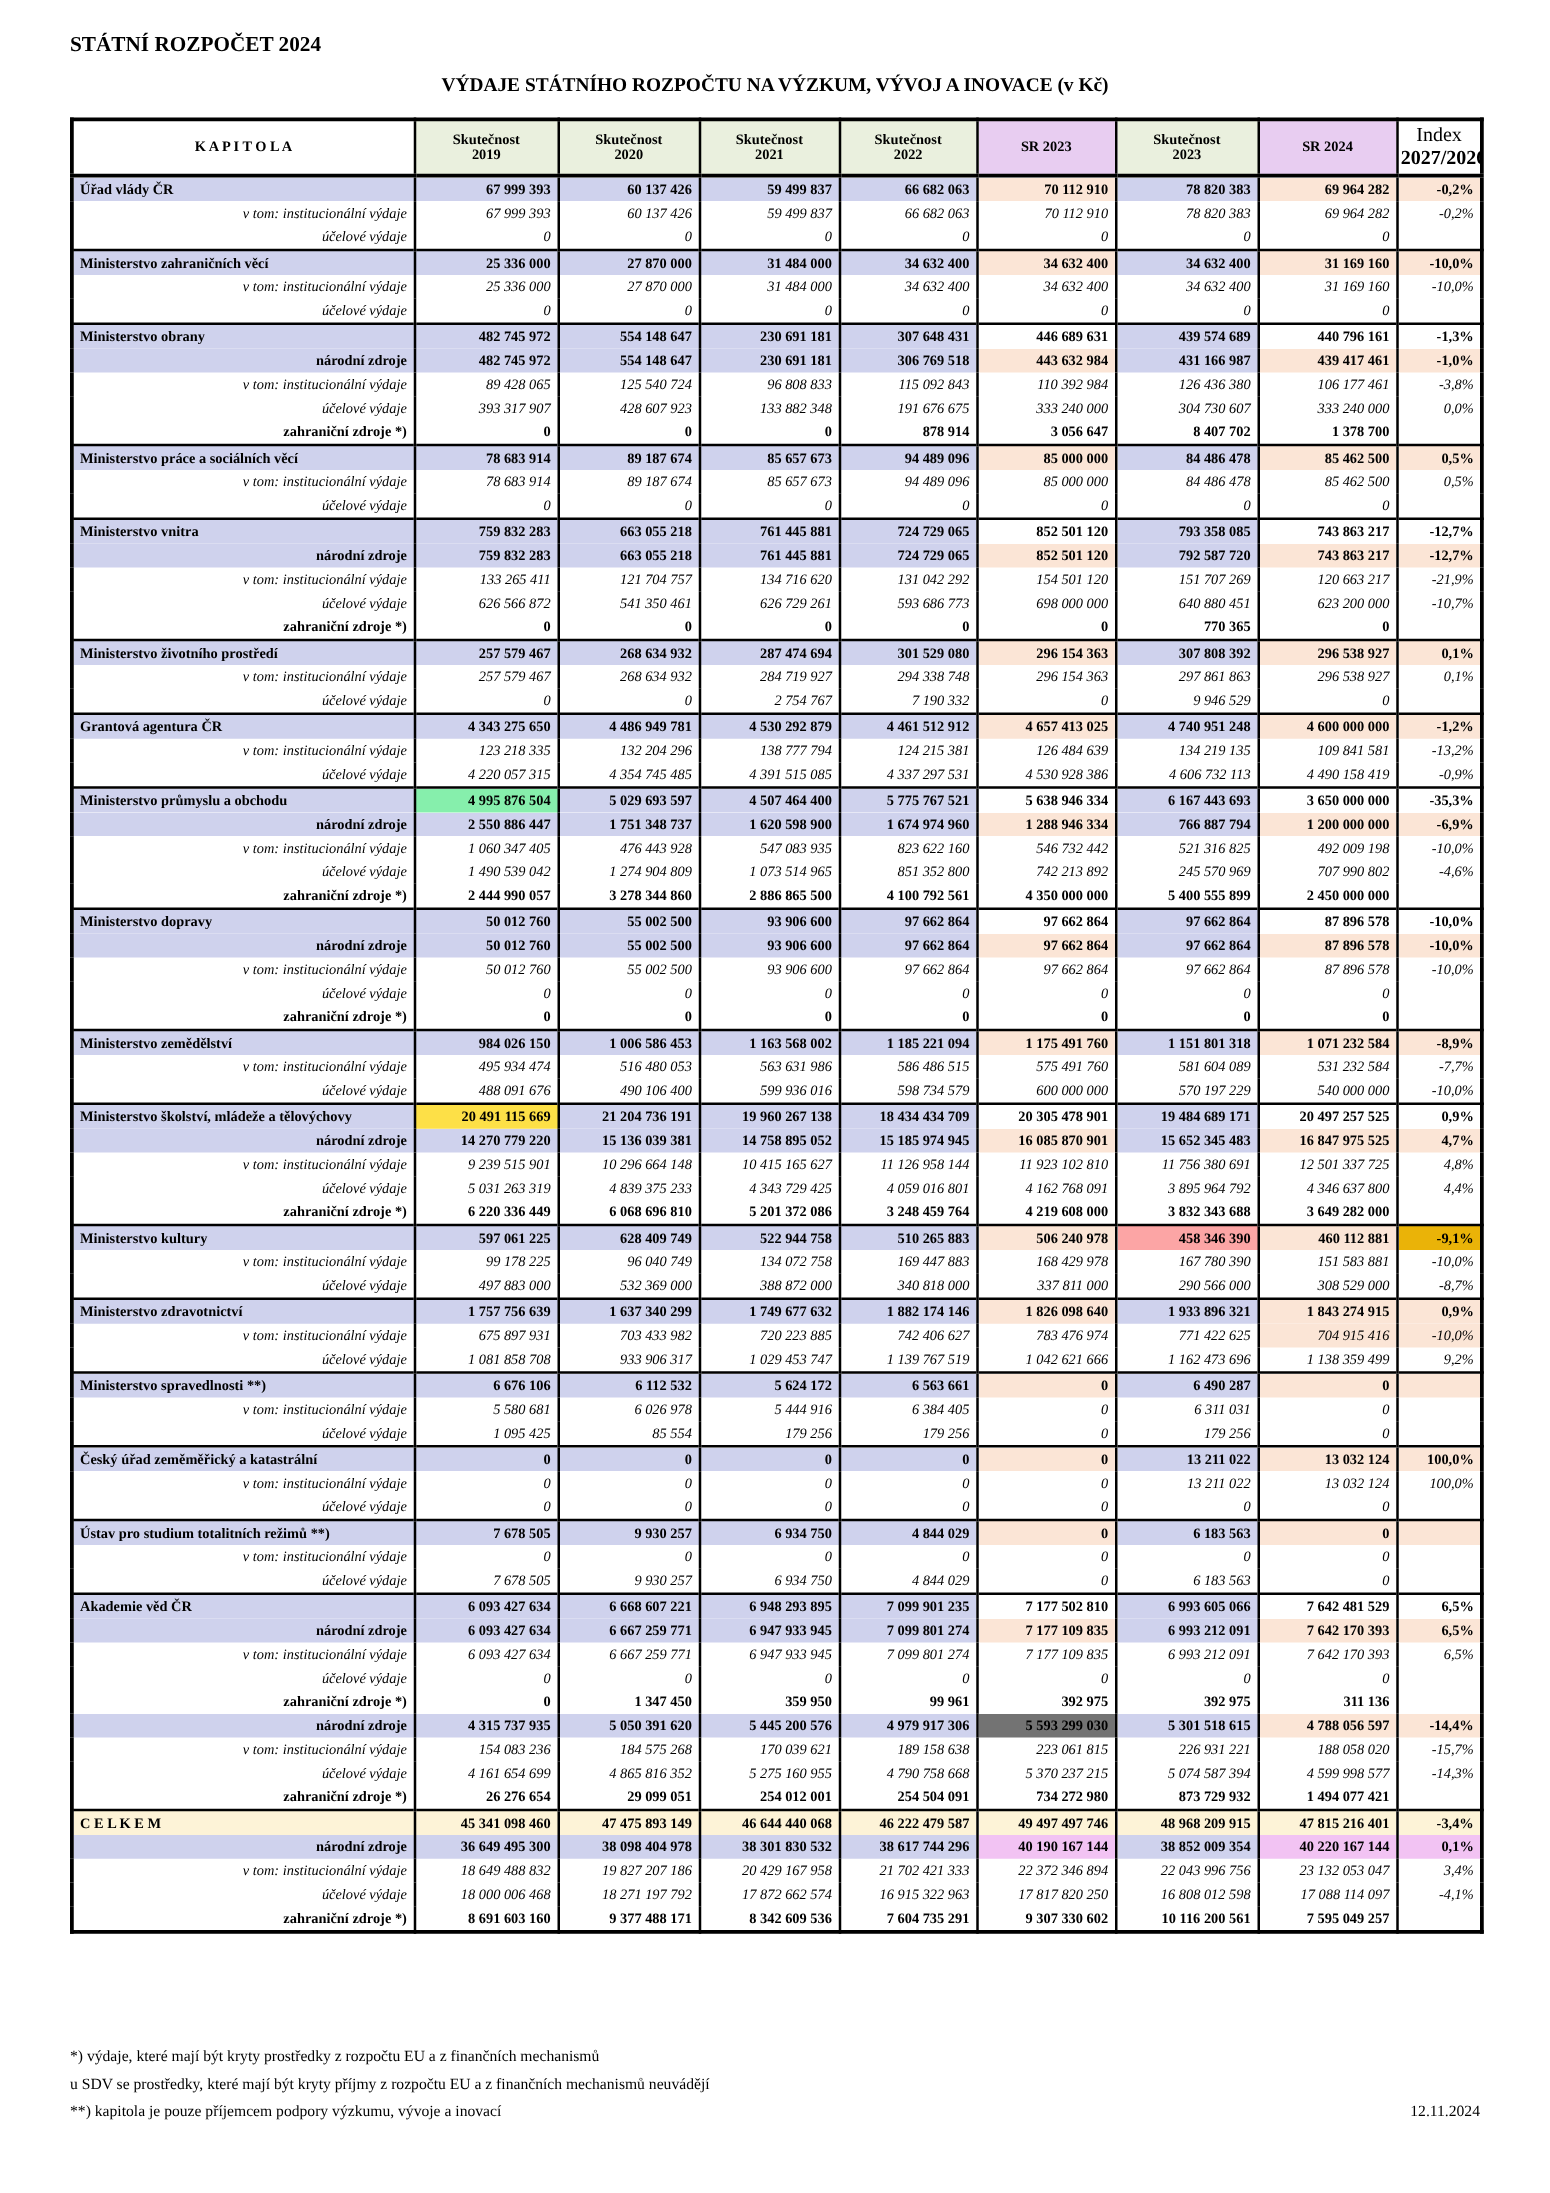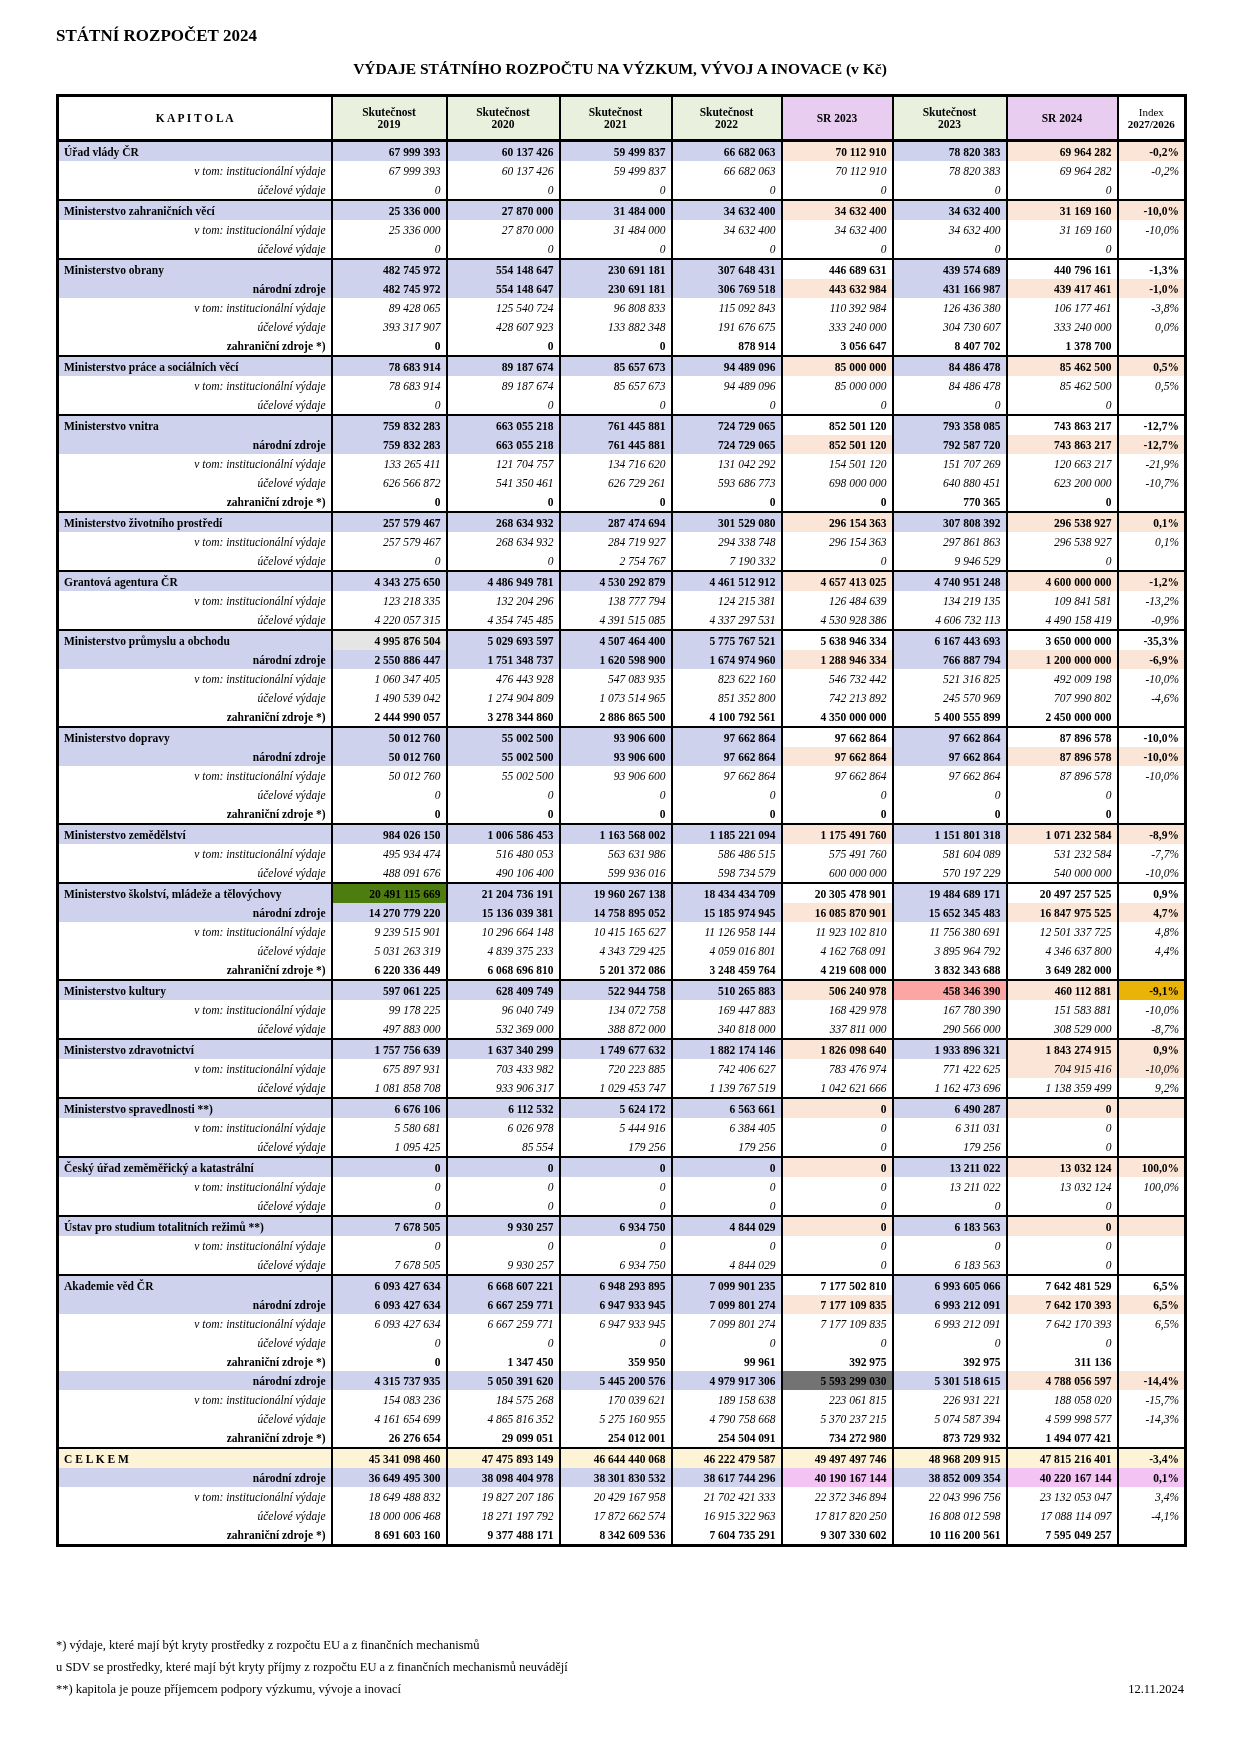--- a/index.html
+++ b/index.html
@@ -4,21 +4,21 @@
 <style>
   html,body{margin:0;padding:0;background:#fff;}
   body{width:1240px;height:1754px;font-family:"Liberation Serif","DejaVu Serif",serif;color:#000;position:relative;}
   .page{padding:26px 56px 0 56px;}
   .doc-heading{font-size:17px;font-weight:bold;margin:0 0 14px 0;}
   .doc-title{font-size:15.5px;font-weight:bold;text-align:center;margin:0 0 16px 0;}
   table.budget{border-collapse:collapse;table-layout:fixed;width:1128px;border:3px solid #000;}
   table.budget th,table.budget td{border-left:2px solid #000;border-right:2px solid #000;overflow:hidden;white-space:nowrap;}
   thead th{border-bottom:3px solid #000;height:42px;vertical-align:middle;text-align:center;font-size:11.5px;font-weight:bold;padding:0 2px;}
   thead th .h2{font-weight:bold;}
-  thead th.idx-h{font-weight:normal;font-size:11px;}
+  thead th.idx-h{font-weight:normal;font-size:16px;}
   tbody td{height:19px;padding:0 5px;font-size:11.5px;vertical-align:middle;}
   tbody td.num{text-align:right;}
   tbody td.lbl{text-align:right;}
   tr.sep td{border-top:2px solid #000;}
   tr.main td,tr.nat td,tr.for td,tr.total td{font-weight:bold;}
   tr.sub td{font-style:italic;}
   tr.main td.lbl,tr.total td.lbl{text-align:left;}
   .notes{margin-top:88px;font-size:12.5px;line-height:1.75;}
   .note-line{display:block;}
   .note-row{display:flex;justify-content:space-between;align-items:baseline;}
@@ -351,21 +351,21 @@
           <td class="num">4 354 745 485</td>
           <td class="num">4 391 515 085</td>
           <td class="num">4 337 297 531</td>
           <td class="num">4 530 928 386</td>
           <td class="num">4 606 732 113</td>
           <td class="num">4 490 158 419</td>
           <td class="num">-0,9%</td>
         </tr>
         <tr class="main sep">
           <td class="lbl" style="background: rgb(207, 210, 237);">Ministerstvo průmyslu a obchodu</td>
-          <td class="num" style="background: #e5e5e5; text-align: right;">4 995 876 504</td>
+          <td class="num" style="background: #86efac; text-align: right;">4 995 876 504</td>
           <td class="num" style="background: rgb(207, 210, 237);">5 029 693 597</td>
           <td class="num" style="background: rgb(207, 210, 237);">4 507 464 400</td>
           <td class="num" style="background: rgb(207, 210, 237);">5 775 767 521</td>
           <td class="num">5 638 946 334</td>
           <td class="num" style="background: rgb(207, 210, 237);">6 167 443 693</td>
           <td class="num">3 650 000 000</td>
           <td class="num">-35,3%</td>
         </tr>
         <tr class="nat">
           <td class="lbl" style="background: rgb(207, 210, 237);">národní zdroje</td>
@@ -494,21 +494,21 @@
           <td class="num">490 106 400</td>
           <td class="num">599 936 016</td>
           <td class="num">598 734 579</td>
           <td class="num">600 000 000</td>
           <td class="num">570 197 229</td>
           <td class="num">540 000 000</td>
           <td class="num">-10,0%</td>
         </tr>
         <tr class="main sep">
           <td class="lbl" style="background: rgb(207, 210, 237);">Ministerstvo školství, mládeže a tělovýchovy</td>
-          <td class="num" style="background: #4d7c0f;">20 491 115 669</td>
+          <td class="num" style="background: #fde047;">20 491 115 669</td>
           <td class="num" style="background: rgb(207, 210, 237);">21 204 736 191</td>
           <td class="num" style="background: rgb(207, 210, 237);">19 960 267 138</td>
           <td class="num" style="background: rgb(207, 210, 237);">18 434 434 709</td>
           <td class="num">20 305 478 901</td>
           <td class="num" style="background: rgb(207, 210, 237);">19 484 689 171</td>
           <td class="num">20 497 257 525</td>
           <td class="num">0,9%</td>
         </tr>
         <tr class="nat">
           <td class="lbl" style="background: rgb(207, 210, 237);">národní zdroje</td>

